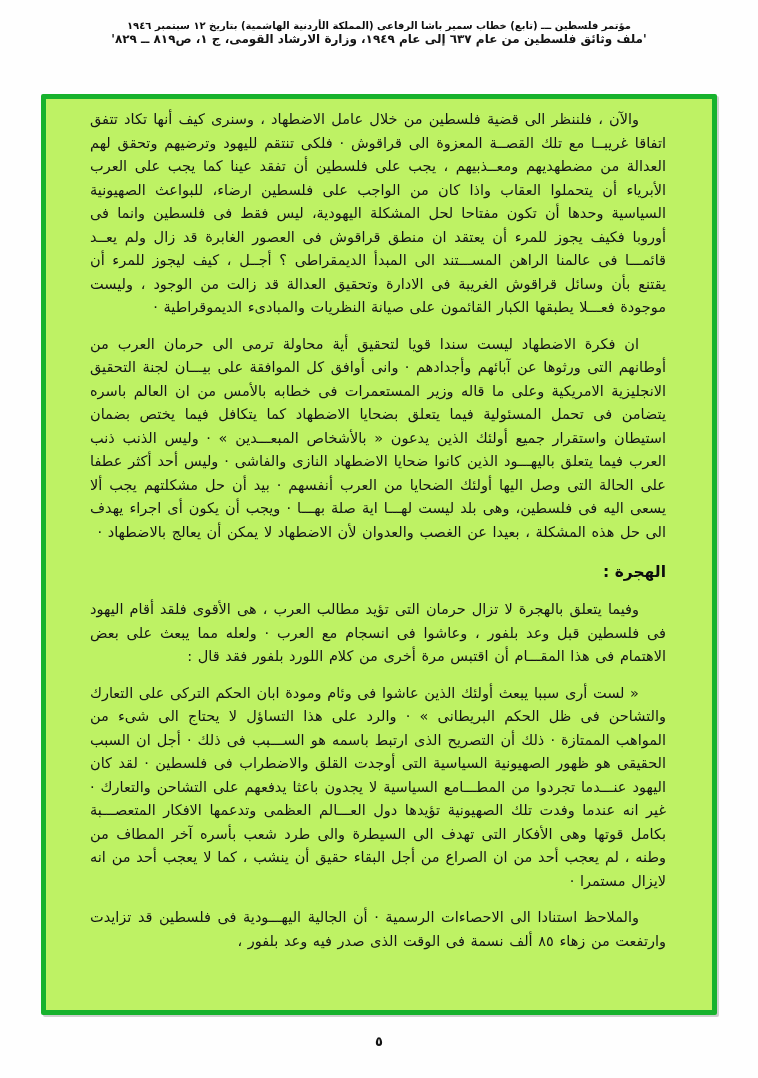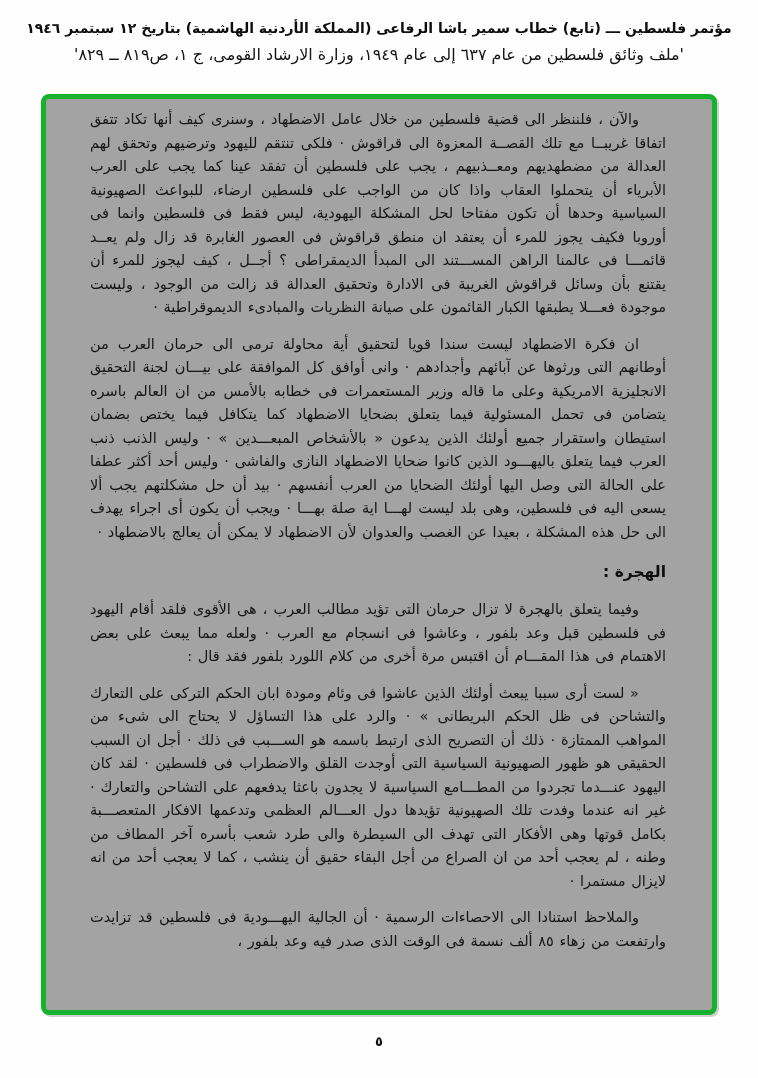--- a/index.html
+++ b/index.html
@@ -16,42 +16,42 @@
     overflow: hidden;
   }
   .doc-header {
     position: absolute;
     top: 20px; left: 0;
     width: 100%;
     text-align: center;
     direction: rtl;
   }
   .doc-title {
-    font-size: 14px;
+    font-size: 10px;
     font-weight: bold;
     letter-spacing: 0.2px;
     color: #0d0d0d;
   }
   .doc-source {
-    margin-top: 9px;
-    font-size: 16px;
-    font-weight: normal;
+    margin-top: 1px;
+    font-size: 12px;
+    font-weight: bold;
     color: #141414;
   }
   .highlight-box {
     position: absolute;
     left: 41px; top: 94px;
     width: 676px; height: 921px;
     box-sizing: border-box;
     border: 5px solid #17b22d;
-    border-radius: 8px;
+    border-radius: 2px;
     box-shadow: 2px 2px 0 rgba(120,120,120,0.35);
     padding: 9px 46px 0 44px;
     overflow: hidden;
-    background: #a3a3a3;
+    background: #bef264;
   }
   .para {
     direction: rtl;
     text-align: justify;
     font-size: 14.5px;
     line-height: 23.5px;
     margin: 0 0 13px 0;
     text-indent: 27px;
     word-spacing: 1px;
   }

